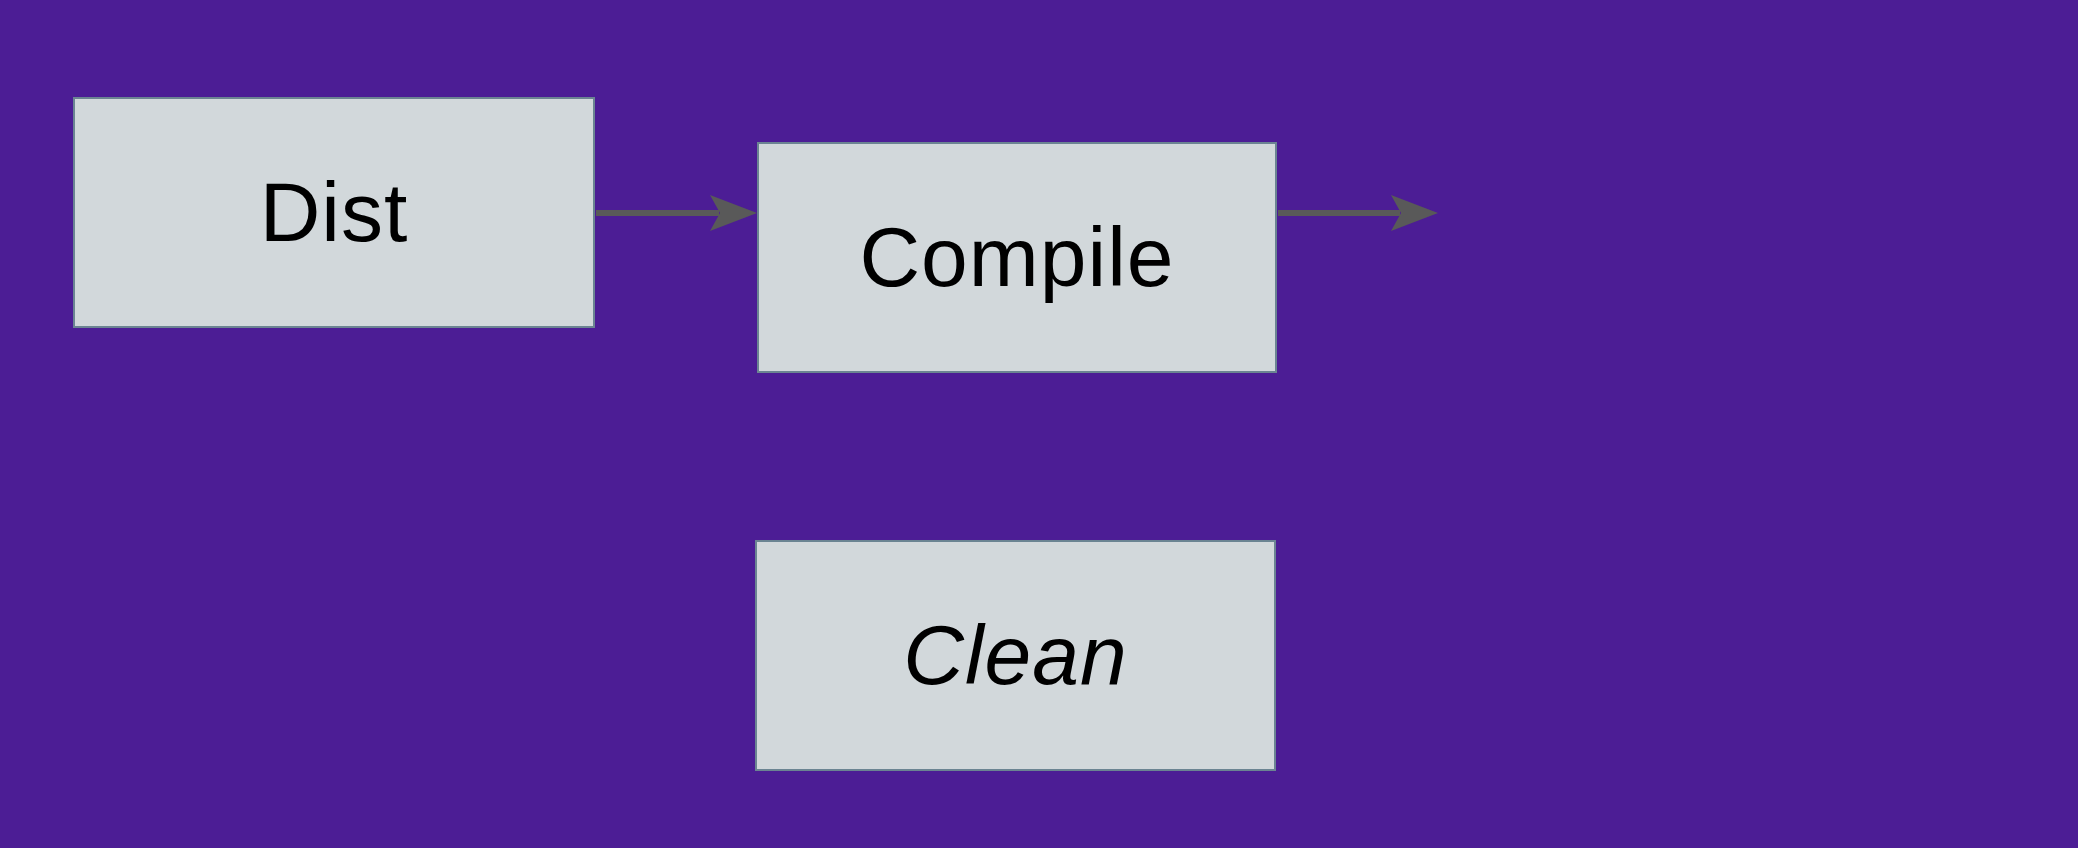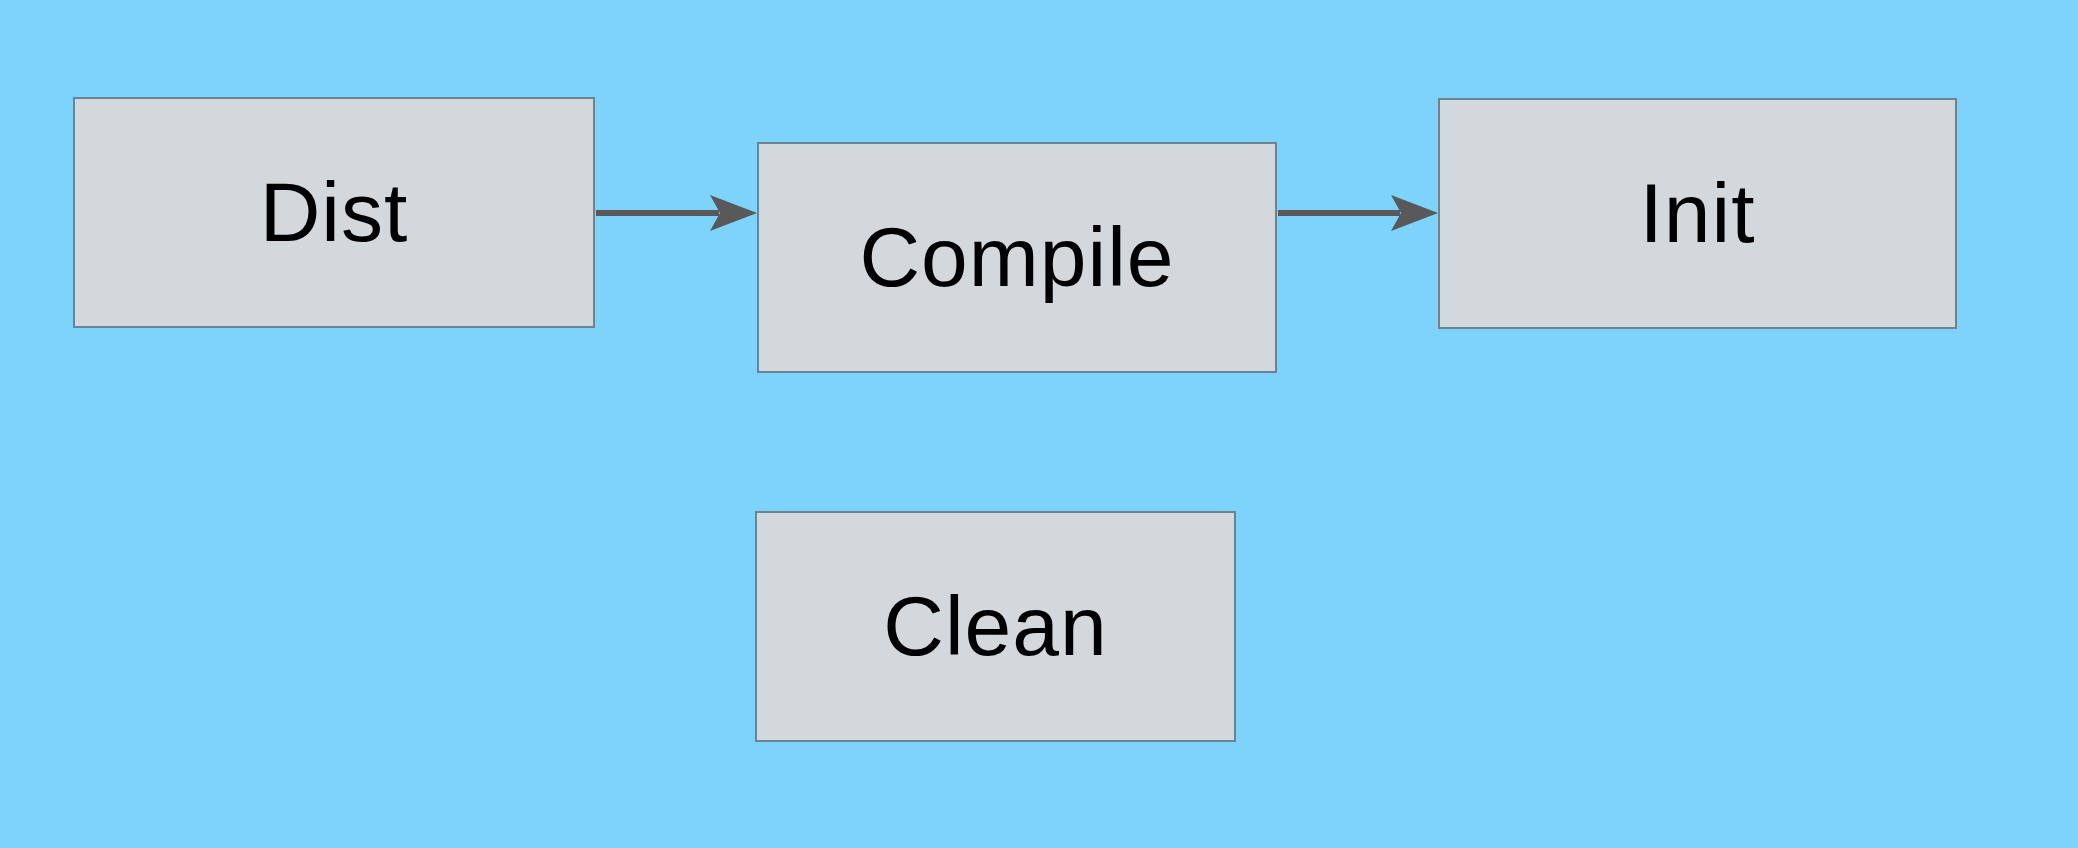--- a/index.html
+++ b/index.html
@@ -5,21 +5,21 @@
   html, body {
     margin: 0;
     padding: 0;
     background: #ffffff;
     font-family: "Liberation Sans", sans-serif;
   }
   .canvas {
     position: relative;
     width: 2078px;
     height: 848px;
-    background: #7dd3fc;
+    background: #4c1d95;
     overflow: hidden;
   }
   .node {
     position: absolute;
     background: #d2d8db;
     border: 2.5px solid #6b8492;
     box-sizing: border-box;
     display: flex;
     align-items: center;
     justify-content: center;
@@ -27,21 +27,21 @@
   .node .label {
     font-size: 84px;
     font-weight: 400;
     color: #000000;
     letter-spacing: 1px;
     white-space: nowrap;
   }
   .node-dist    { left: 73px;   top: 97px;  width: 522px; height: 231px; }
   .node-compile { left: 757px;  top: 98px;  width: 520px; height: 231px; margin-top: 44px; }
   .node-init    { left: 1438px; top: 98px;  width: 519px; height: 231px; }
-  .node-clean   { left: 755px;  top: 511px; width: 481px; height: 231px; }
+  .node-clean   { left: 755px;  top: 540px; width: 521px; height: 231px; font-style: italic; }
   .edge-layer {
     position: absolute;
     left: 0; top: 0;
     width: 2078px;
     height: 848px;
     pointer-events: none;
   }
 </style>
 </head>
 <body>
@@ -60,21 +60,18 @@
   </svg>
 
   <div class="node node-dist">
     <span class="label">Dist</span>
   </div>
 
   <div class="node node-compile">
     <span class="label">Compile</span>
   </div>
 
-  <div class="node node-init">
-    <span class="label">Init</span>
-  </div>
 
   <div class="node node-clean">
     <span class="label">Clean</span>
   </div>
 
 </div>
 
 </body></html>

